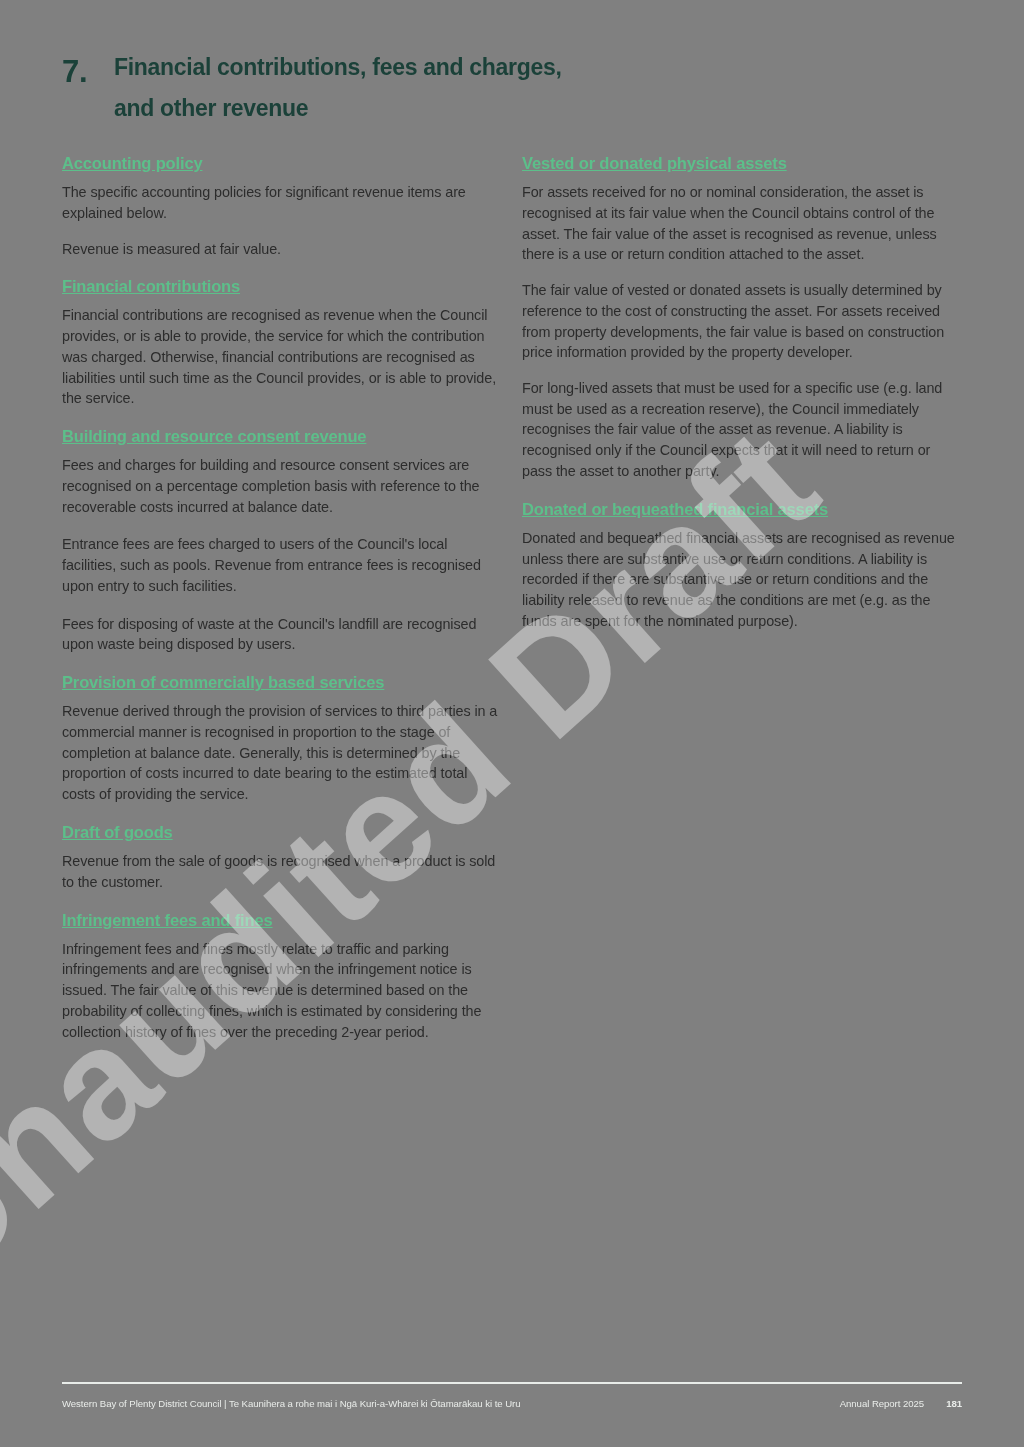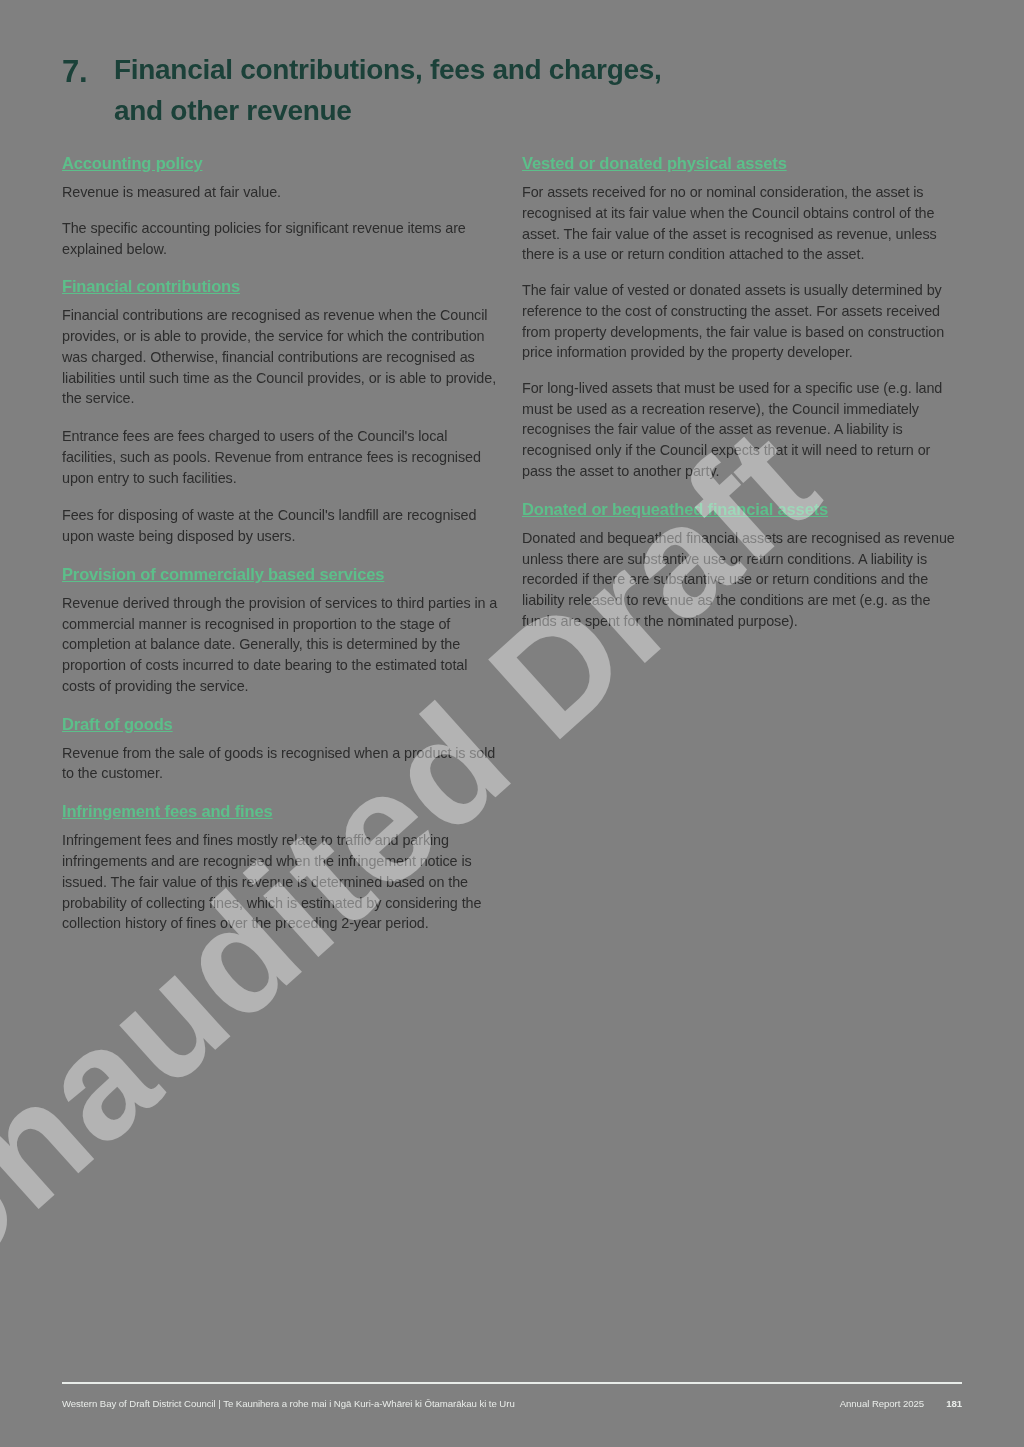--- a/index.html
+++ b/index.html
@@ -36,21 +36,21 @@
   .title-num {
     font-size: 31px;
     font-weight: 700;
     color: #1b4139;
     line-height: 1.32;
     width: 52px;
     flex: none;
     letter-spacing: -0.2px;
   }
   .title-text {
-    font-size: 28px;
+    font-size: 23px;
     font-weight: 700;
     color: #1b4139;
     line-height: 1.32;
     letter-spacing: -0.3px;
   }
 
   
   .col {
     position: absolute;
     top: 153px;
@@ -145,29 +145,33 @@
     <div class="title-row">
       <div class="title-num"></div>
       <div class="title-text">and other revenue</div>
     </div>
   </div>
 
   <div class="col col-left">
 
     <div class="blk">
       <h3 class="sec">Accounting policy</h3>
+      <p class="body">The specific accounting policies for significant revenue items are explained below.</p>
       <p class="body">Revenue is measured at fair value.</p>
-      <p class="body">The specific accounting policies for significant revenue items are explained below.</p>
     </div>
 
     <div class="blk">
       <h3 class="sec">Financial contributions</h3>
       <p class="body">Financial contributions are recognised as revenue when the Council provides, or is able to provide, the service for which the contribution was charged. Otherwise, financial contributions are recognised as liabilities until such time as the Council provides, or is able to provide, the service.</p>
     </div>
 
+    <div class="blk">
+      <h3 class="sec">Building and resource consent revenue</h3>
+      <p class="body">Fees and charges for building and resource consent services are recognised on a percentage completion basis with reference to the recoverable costs incurred at balance date.</p>
+    </div>
 
     <div class="blk">
       <p class="body">Entrance fees are fees charged to users of the Council's local facilities, such as pools. Revenue from entrance fees is recognised upon entry to such facilities.</p>
     </div>
 
     <div class="blk">
       <p class="body">Fees for disposing of waste at the Council's landfill are recognised upon waste being disposed by users.</p>
     </div>
 
     <div class="blk">
@@ -202,20 +206,20 @@
     </div>
 
   </div>
 
   <div class="watermark">
     <span>Unaudited Draft</span>
   </div>
 
   <div class="footer-rule"></div>
   <div class="footer">
-    <div class="footer-left">Western Bay of Draft District Council | Te Kaunihera a rohe mai i Ngā Kuri-a-Whārei ki Ōtamarākau ki te Uru</div>
+    <div class="footer-left">Western Bay of Plenty District Council | Te Kaunihera a rohe mai i Ngā Kuri-a-Whārei ki Ōtamarākau ki te Uru</div>
     <div class="footer-right">
       <span>Annual Report 2025</span>
       <span class="footer-page">181</span>
     </div>
   </div>
 
 </div>
 
 </body></html>

